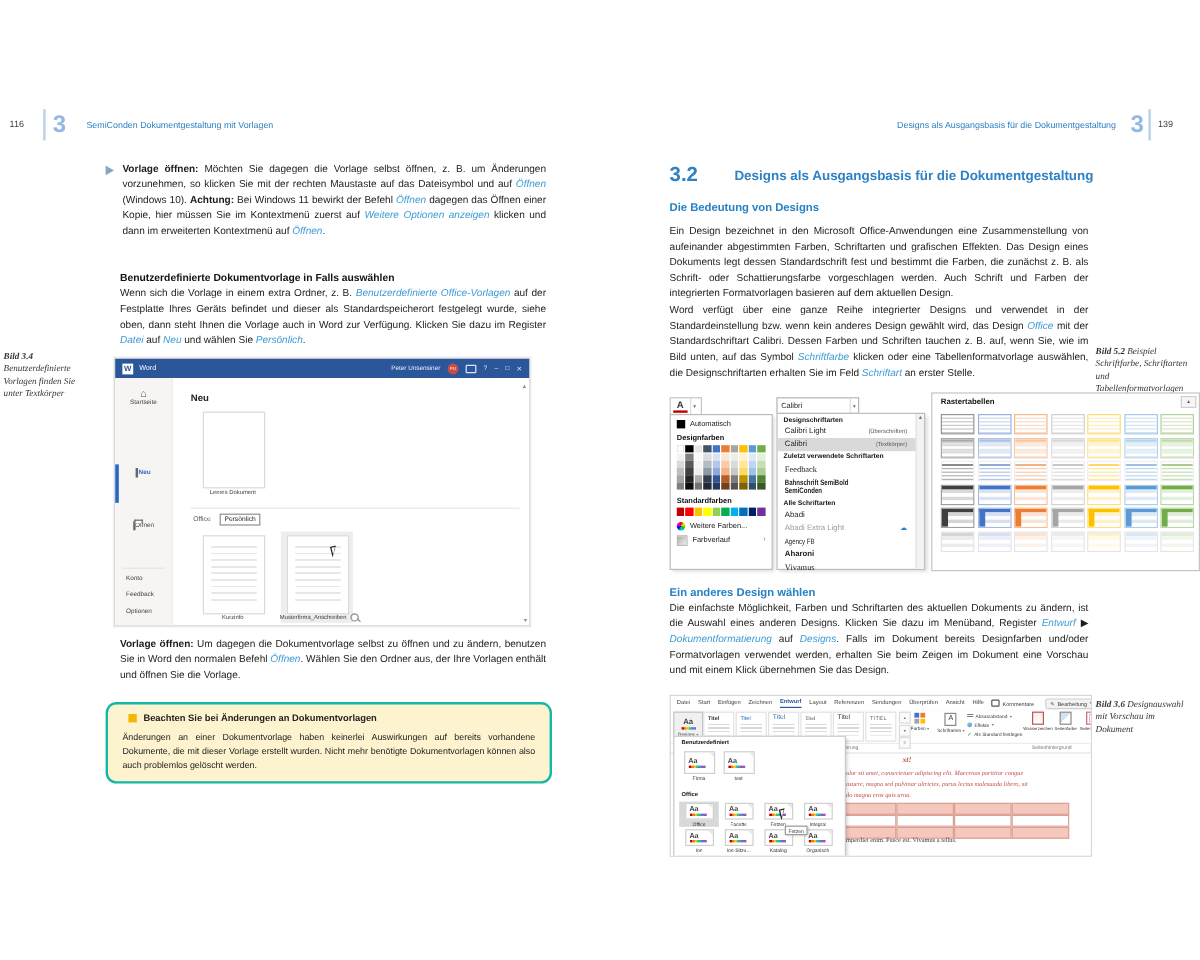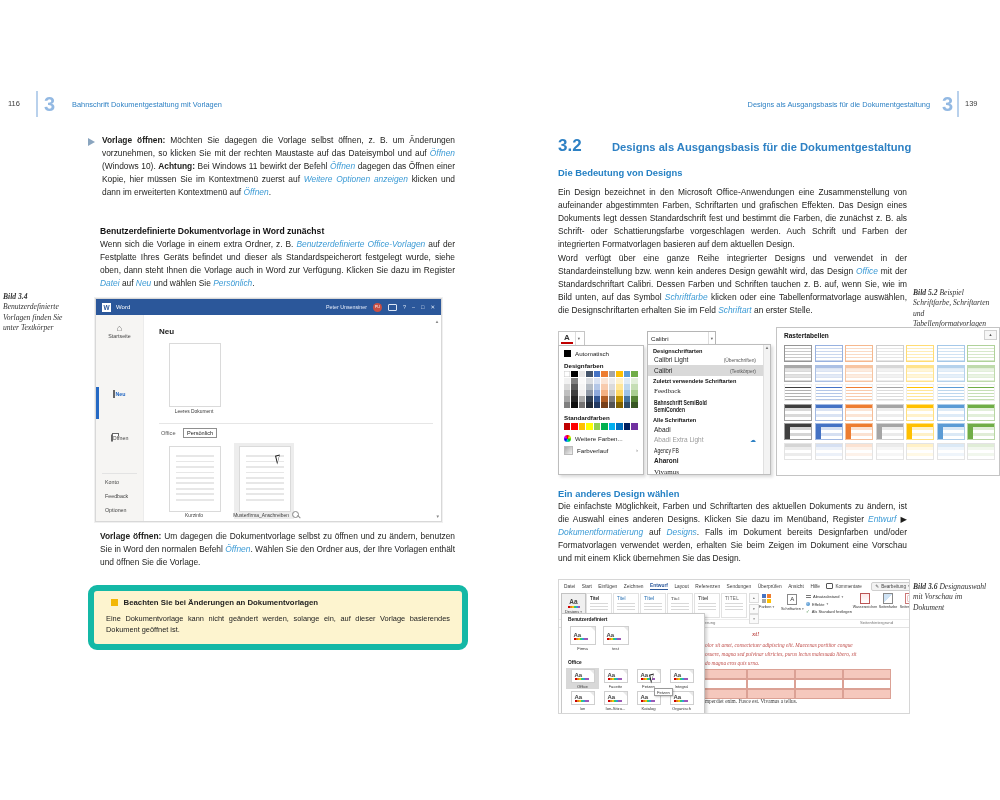--- a/index.html
+++ b/index.html
@@ -15,21 +15,21 @@
   .btxt .b{font-weight:bold;}
   .btxt .i,.i{color:#3d9bd5;font-style:italic;}
   .subh-black{font-size:8.6px;font-weight:bold;color:#111;}
   .subh-blue{font-size:9.4px;font-weight:bold;color:#2581c4;}
   .secnum{font-size:17px;font-weight:bold;color:#2e81c4;}
   .sectitle{font-size:11.2px;font-weight:bold;color:#2e81c4;}
   .mnote{font-family:"Liberation Serif",serif;font-style:italic;font-size:7.6px;line-height:10.3px;color:#333;}
   .mnote .mnb{font-weight:bold;}
   .bullet-tri{width:0;height:0;border-left:7px solid #8aa5bf;border-top:4.5px solid transparent;border-bottom:4.5px solid transparent;}
   
-  .notebox{background:#fdf4cf;border:6px solid #14b8a6;border-radius:9px;padding:7px 12px 8px 12px;}
+  .notebox{background:#fdf4cf;border:2px solid #14b8a6;border-radius:9px;padding:7px 12px 8px 12px;}
   .notebox-title{font-size:7.8px;font-weight:bold;color:#222;display:flex;align-items:center;gap:6px;margin-left:5px;}
   .notebox-sq{width:6.5px;height:6.5px;background:#f2b705;display:inline-block;}
   .notebox p{font-size:7.4px;line-height:11.3px;text-align:justify;margin:6px 0 0 0;color:#222;}
   
   .ww{left:95px;top:298px;width:345px;height:222px;background:#fff;border:1px solid #d8d8d8;box-shadow:0 0 0 1px #f0f0f0;}
   .ww-title{position:absolute;left:0;top:0;right:0;height:16px;background:#2b579a;display:flex;align-items:center;padding:0 6px;gap:5px;}
   .ww-logo{width:9px;height:9px;background:#fff;color:#2b579a;font-size:6.5px;font-weight:bold;display:flex;align-items:center;justify-content:center;}
   .ww-apptitle{font-size:6px;color:#fff;}
   .ww-right{margin-left:auto;display:flex;align-items:center;gap:6px;}
   .ww-user{font-size:5.3px;color:#e8eefb;}
@@ -152,34 +152,34 @@
   .dlbl{font-size:4.2px;color:#333;max-width:31px;overflow:hidden;white-space:nowrap;text-overflow:ellipsis;}
   .tooltip{position:absolute;background:#fff;border:0.5px solid #9a9a9a;font-size:4.2px;color:#333;padding:0.5px 2px;box-shadow:1px 1px 2px rgba(0,0,0,0.2);z-index:9;white-space:nowrap;}
 </style>
 </head>
 <body>
 
 <div class="ab" style="left:8px;top:90px;width:450px;height:28px;">
   <span class="ab pgnum" style="left:0;top:9px;">116</span>
   <span class="ab vbar" style="left:28px;top:1px;"></span>
   <span class="ab chnum" style="left:36px;top:4px;">3</span>
-  <span class="ab htitle" style="left:64px;top:10px;">Bahnschrift Dokumentgestaltung mit Vorlagen</span>
+  <span class="ab htitle" style="left:64px;top:10px;">SemiConden Dokumentgestaltung mit Vorlagen</span>
 </div>
 
 <div class="ab" style="left:555px;top:90px;width:440px;height:28px;">
   <span class="ab htitle" style="left:0;top:10px;width:375px;text-align:right;">Designs als Ausgangsbasis für die Dokumentgestaltung</span>
   <span class="ab chnum" style="left:387px;top:4px;">3</span>
   <span class="ab vbar" style="left:402px;top:1px;"></span>
   <span class="ab pgnum" style="left:410px;top:9px;">139</span>
 </div>
 
 <span class="ab bullet-tri" style="left:88px;top:138px;"></span>
 <div class="ab btxt" style="left:102px;top:134px;width:353px;"><span class="b">Vorlage öffnen: </span><span>Möchten Sie dagegen die Vorlage selbst öffnen, z. B. um Änderungen vorzunehmen, so klicken Sie mit der rechten Maustaste auf das Dateisymbol und auf </span><span class="i">Öffnen</span><span> (Windows 10). </span><span class="b">Achtung: </span><span>Bei Windows 11 bewirkt der Befehl </span><span class="i">Öffnen</span><span> dagegen das Öffnen einer Kopie, hier müssen Sie im Kontextmenü zuerst auf </span><span class="i">Weitere Optionen anzeigen</span><span> klicken und dann im erweiterten Kontextmenü auf </span><span class="i">Öffnen</span><span>.</span></div>
 
-<div class="ab subh-black" style="left:100px;top:226px;">Benutzerdefinierte Dokumentvorlage in Word zunächst</div>
+<div class="ab subh-black" style="left:100px;top:226px;">Benutzerdefinierte Dokumentvorlage in Falls auswählen</div>
 <div class="ab btxt" style="left:100px;top:238px;width:355px;"><span>Wenn sich die Vorlage in einem extra Ordner, z. B. </span><span class="i">Benutzerdefinierte Office-Vorlagen</span><span> auf der Festplatte Ihres Geräts befindet und dieser als Standardspeicherort festgelegt wurde, siehe oben, dann steht Ihnen die Vorlage auch in Word zur Verfügung. Klicken Sie dazu im Register </span><span class="i">Datei</span><span> auf </span><span class="i">Neu</span><span> und wählen Sie </span><span class="i">Persönlich</span><span>.</span></div>
 
 <div class="ab mnote" style="left:3px;top:292px;width:77px;"><span class="mnb">Bild 3.4 </span><span>Benutzerdefinierte Vorlagen finden Sie unter Textkörper</span></div>
 
 <div class="ab ww">
   <div class="ww-title">
     <span class="ww-logo">W</span>
     <span class="ww-apptitle">Word</span>
     <span class="ww-right">
       <span class="ww-user">Peter Unsensiner</span>
@@ -231,21 +231,21 @@
   <span class="ab" style="right:1px;bottom:2px;font-size:4.5px;color:#888;">▼</span>
 </div>
 
 <div class="ab btxt" style="left:100px;top:530px;width:355px;"><span class="b">Vorlage öffnen: </span><span>Um dagegen die Dokumentvorlage selbst zu öffnen und zu ändern, benutzen Sie in Word den normalen Befehl </span><span class="i">Öffnen</span><span>. Wählen Sie den Ordner aus, der Ihre Vorlagen enthält und öffnen Sie die Vorlage.</span></div>
 
 <div class="ab notebox" style="left:88px;top:585px;width:344px;">
   <div class="notebox-title">
     <span class="notebox-sq"></span>
     <span>Beachten Sie bei Änderungen an Dokumentvorlagen</span>
   </div>
-  <p>Eine Dokumentvorlage kann nicht geändert werden, solange ein, auf dieser Vorlage basierendes Dokument geöffnet ist.</p>
+  <p>Änderungen an einer Dokumentvorlage haben keinerlei Auswirkungen auf bereits vorhandene Dokumente, die mit dieser Vorlage erstellt wurden. Nicht mehr benötigte Dokumentvorlagen können also auch problemlos gelöscht werden.</p>
 </div>
 
 <span class="ab secnum" style="left:558px;top:136px;">3.2</span>
 <span class="ab sectitle" style="left:612px;top:141px;">Designs als Ausgangsbasis für die Dokumentgestaltung</span>
 
 <div class="ab subh-blue" style="left:558px;top:167px;">Die Bedeutung von Designs</div>
 <div class="ab btxt" style="left:558px;top:186px;width:349px;">Ein Design bezeichnet in den Microsoft Office-Anwendungen eine Zusammenstellung von aufeinander abgestimmten Farben, Schriftarten und grafischen Effekten. Das Design eines Dokuments legt dessen Standardschrift fest und bestimmt die Farben, die zunächst z. B. als Schrift- oder Schattierungsfarbe vorgeschlagen werden. Auch Schrift und Farben der integrierten Formatvorlagen basieren auf dem aktuellen Design.</div>
 <div class="ab btxt" style="left:558px;top:252px;width:349px;"><span>Word verfügt über eine ganze Reihe integrierter Designs und verwendet in der Standardeinstellung bzw. wenn kein anderes Design gewählt wird, das Design </span><span class="i">Office</span><span> mit der Standardschriftart Calibri. Dessen Farben und Schriften tauchen z. B. auf, wenn Sie, wie im Bild unten, auf das Symbol </span><span class="i">Schriftfarbe</span><span> klicken oder eine Tabellenformatvorlage auswählen, die Designschriftarten erhalten Sie im Feld </span><span class="i">Schriftart</span><span> an erster Stelle.</span></div>
 
 <div class="ab mnote" style="left:913px;top:288px;width:85px;"><span class="mnb">Bild 5.2 </span><span>Beispiel Schriftfarbe, Schriftarten und Tabellenformatvorlagen des Designs Office</span></div>

